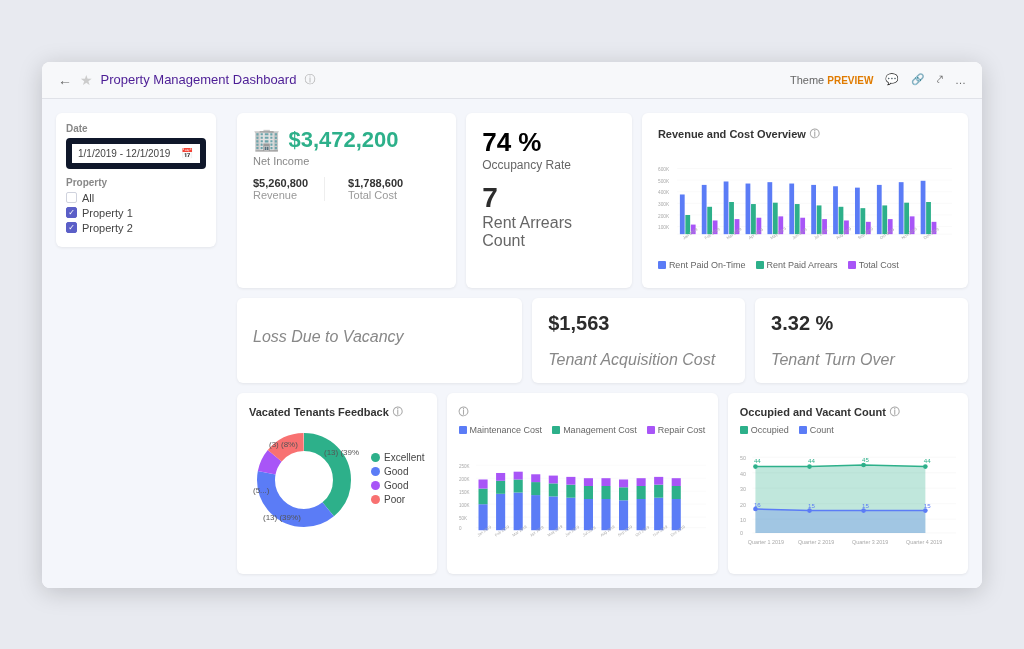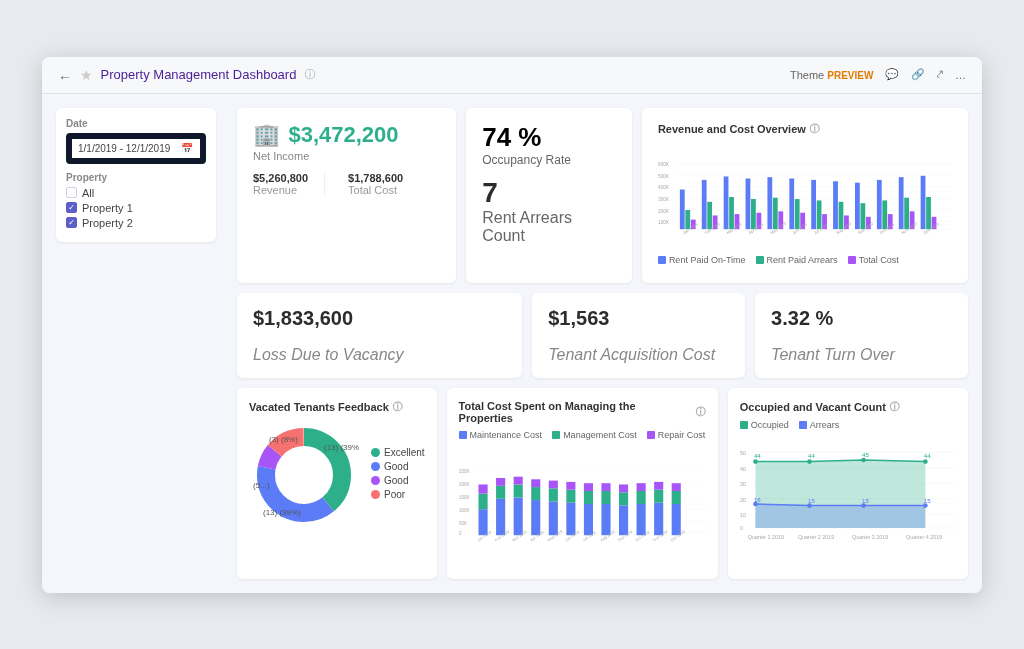--- a/index.html
+++ b/index.html
@@ -293,21 +293,20 @@
             <div class="chart-legend-item">
               <div class="legend-sq" style="background:#a855f7;"></div>
               <span>Total Cost</span>
             </div>
           </div>
         </div>
       </div>
 
       <div class="mid-row">
         <div class="kpi-card loss-card">
-          <div class="mid-kpi-value">$1,833,600</div>
           <div class="mid-kpi-label">Loss Due to Vacancy</div>
         </div>
         <div class="kpi-card acq-card">
           <div class="mid-kpi-value">$1,563</div>
           <div class="mid-kpi-label">Tenant Acquisition Cost</div>
         </div>
         <div class="kpi-card turnover-card">
           <div class="mid-kpi-value">3.32 %</div>
           <div class="mid-kpi-label">Tenant Turn Over</div>
         </div>
@@ -352,21 +351,20 @@
               <div class="legend-item">
                 <div class="legend-dot" style="background:#f87171;"></div>
                 <span>Poor</span>
               </div>
             </div>
           </div>
         </div>
 
         <div class="kpi-card cost-card">
           <div class="chart-title">
-            <span>Total Cost Spent on Managing the Properties</span>
             <span style="color:#aaa;font-size:10px;">ⓘ</span>
           </div>
           <div class="chart-legend">
             <div class="chart-legend-item">
               <div class="legend-sq" style="background:#5b7cf6;"></div>
               <span>Maintenance Cost</span>
             </div>
             <div class="chart-legend-item">
               <div class="legend-sq" style="background:#2db08a;"></div>
               <span>Management Cost</span>
@@ -460,21 +458,21 @@
             <span>Occupied and Vacant Count</span>
             <span style="color:#aaa;font-size:10px;">ⓘ</span>
           </div>
           <div class="chart-legend">
             <div class="chart-legend-item">
               <div class="legend-sq" style="background:#2db08a;"></div>
               <span>Occupied</span>
             </div>
             <div class="chart-legend-item">
               <div class="legend-sq" style="background:#5b7cf6;"></div>
-              <span>Arrears</span>
+              <span>Count</span>
             </div>
           </div>
           <svg width="100%" height="120" viewBox="0 0 280 120">
 
             <text x="0" y="10" font-size="7" fill="#aaa">50</text>
             <text x="0" y="30" font-size="7" fill="#aaa">40</text>
             <text x="0" y="50" font-size="7" fill="#aaa">30</text>
             <text x="0" y="70" font-size="7" fill="#aaa">20</text>
             <text x="0" y="90" font-size="7" fill="#aaa">10</text>
             <text x="0" y="107" font-size="7" fill="#aaa">0</text>

